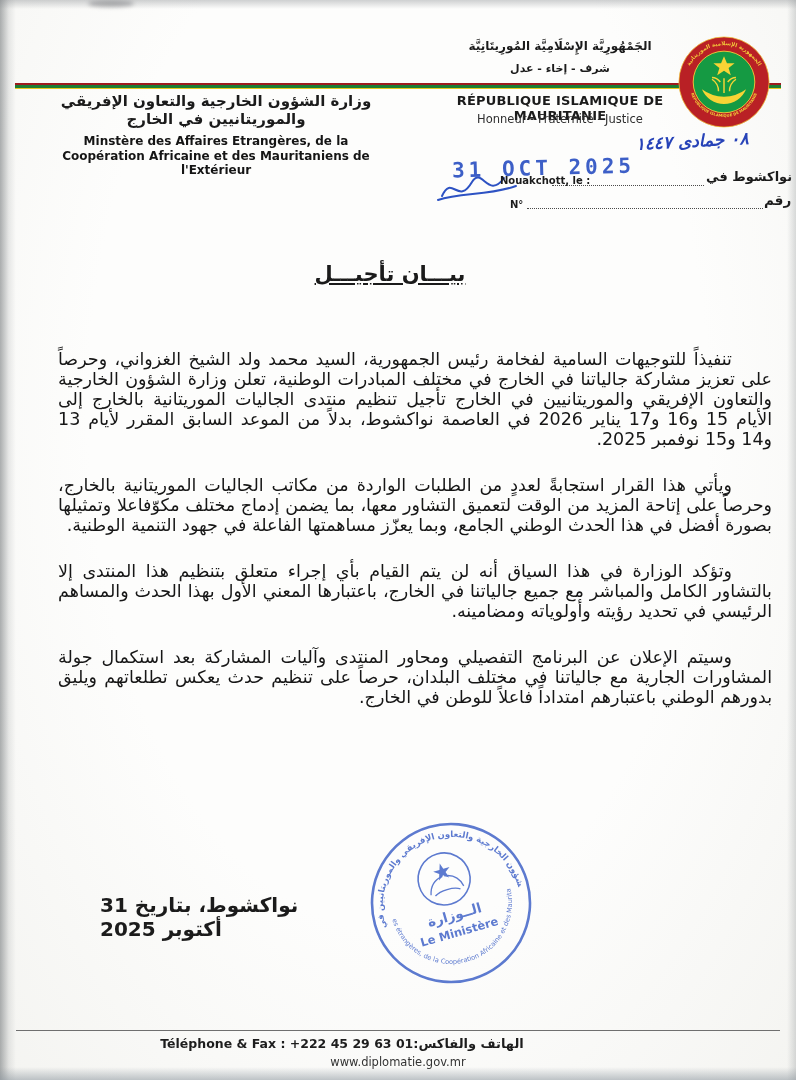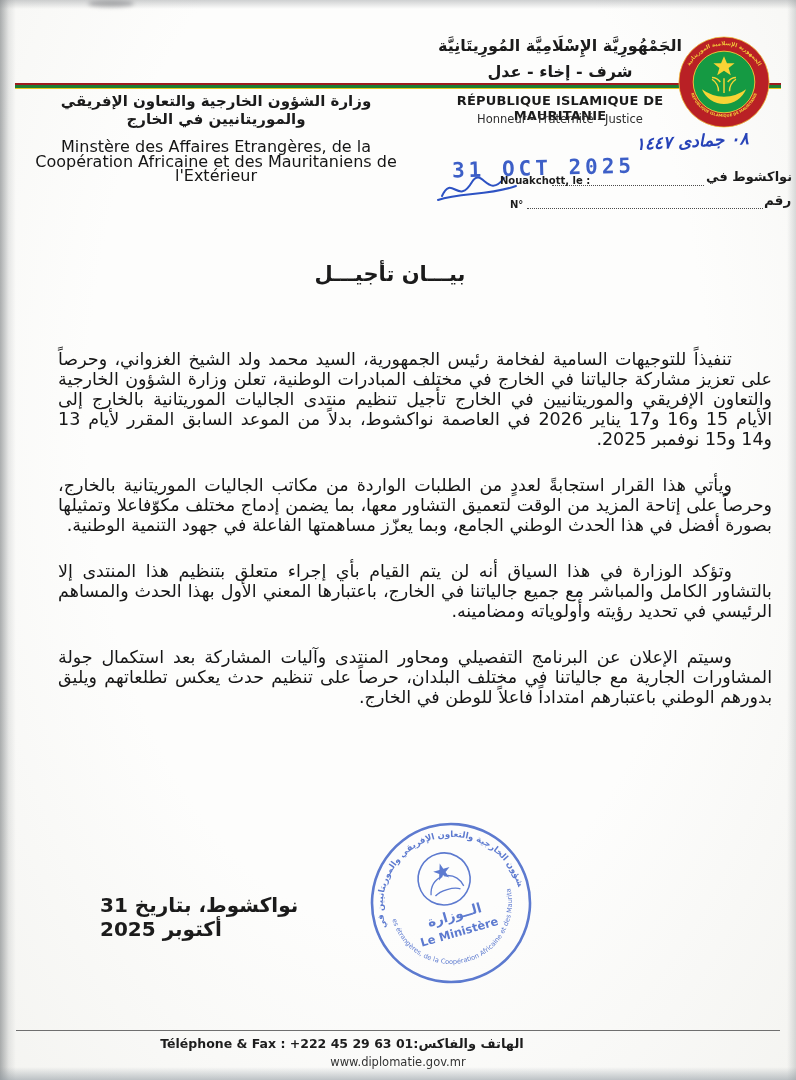--- a/index.html
+++ b/index.html
@@ -17,26 +17,26 @@
   .edge-right{position:absolute;right:0;top:0;width:9px;height:100%;
     background:linear-gradient(to left, rgba(135,140,143,.30), transparent);}
   .edge-bottom{position:absolute;left:0;bottom:0;width:100%;height:13px;
     background:linear-gradient(to top, rgba(140,150,158,.55), transparent);}
   .smudge{position:absolute;left:88px;top:0;width:46px;height:7px;border-radius:50%;
     background:rgba(90,92,95,.45);filter:blur(2px);}
 
   
   .lh-left{position:absolute;left:28px;top:92px;width:376px;text-align:center;}
   .lh-left .ar{font-size:15px;font-weight:bold;line-height:18px;direction:rtl;}
-  .lh-left .fr{font-size:16px;font-weight:normal;line-height:14.5px;margin-top:12px;color:#151515;}
+  .lh-left .fr{font-size:12px;font-weight:bold;line-height:14.5px;margin-top:6px;color:#151515;}
 
   
   .lh-right{position:absolute;left:426px;top:36px;width:268px;text-align:center;}
-  .republic-ar{font-size:16px;font-weight:bold;direction:rtl;line-height:20px;}
-  .motto-ar{font-size:16px;font-weight:bold;direction:rtl;margin-top:6px;}
+  .republic-ar{font-size:12px;font-weight:bold;direction:rtl;line-height:20px;}
+  .motto-ar{font-size:11px;font-weight:bold;direction:rtl;margin-top:6px;}
   .republic-fr{position:absolute;left:420px;top:93px;width:280px;text-align:center;
     font-size:13px;font-weight:bold;letter-spacing:.2px;}
   .motto-fr{position:absolute;left:420px;top:112px;width:280px;text-align:center;
     font-size:11.5px;font-weight:normal;color:#2e2e2e;}
 
   
   .flag-line{position:absolute;left:15px;top:83px;width:766px;}
   .flag-line .red{height:2px;background:#9e1b1e;}
   .flag-line .green{height:2.6px;background:#1e7c34;}
   .flag-line .gold{height:1.6px;background:#e7c51f;}
@@ -56,21 +56,21 @@
   .place-label-ar{position:absolute;left:706px;top:169px;font-size:13px;font-weight:bold;direction:rtl;}
   .num-label-fr{position:absolute;left:510px;top:199px;font-size:10px;font-weight:bold;}
   .dotline2{position:absolute;left:527px;top:199px;width:236px;border-bottom:1.6px dotted #4a4a4a;height:10px;}
   .num-stamp{position:absolute;left:528px;top:180px;color:#2d52c3;
     font-family:"DejaVu Sans Mono", monospace;font-weight:bold;font-size:25px;
     letter-spacing:11px;opacity:.95;white-space:nowrap;}
   .num-label-ar{position:absolute;left:764px;top:192px;font-size:13.5px;font-weight:bold;direction:rtl;}
 
   
   .doc-title{position:absolute;left:0;top:262px;width:780px;text-align:center;
-    font-size:21px;font-weight:bold;direction:rtl;}
+    font-size:21px;font-weight:bold;direction:rtl;text-decoration:underline;}
   .body-text{position:absolute;left:58px;top:349px;width:714px;direction:rtl;
     text-align:justify;font-size:17.5px;line-height:20px;color:#161616;}
   .body-text p{margin:0 0 26px 0;text-indent:40px;}
 
   
   .closing-date{position:absolute;left:100px;top:893px;width:240px;text-align:left;
     font-size:20px;font-weight:bold;direction:rtl;}
   .min-stamp{position:absolute;left:366px;top:818px;width:170px;height:170px;
     transform:rotate(-16deg);opacity:.82;}
 

